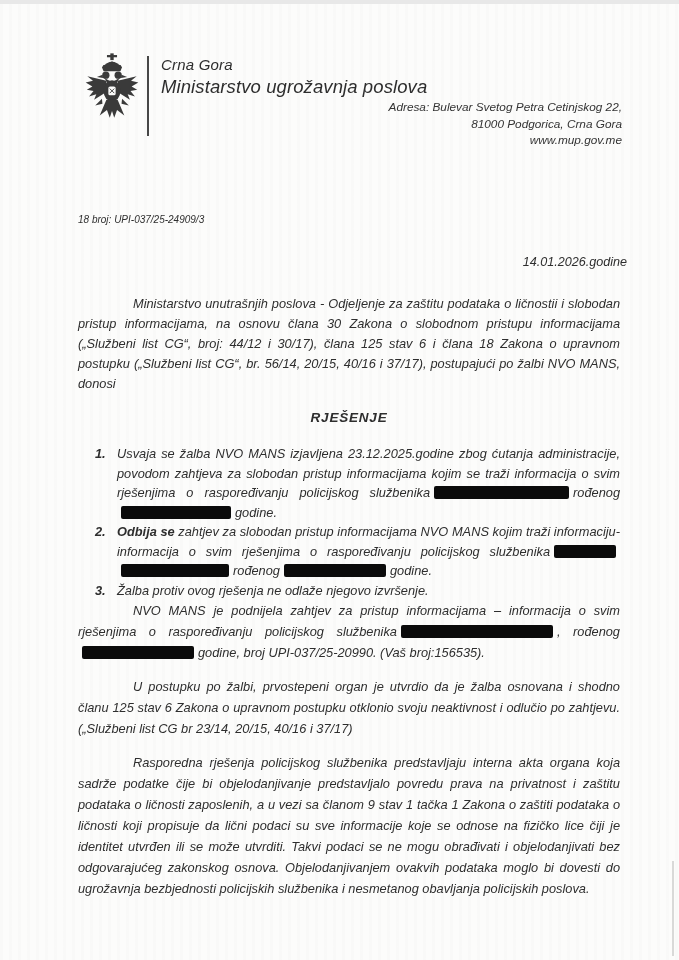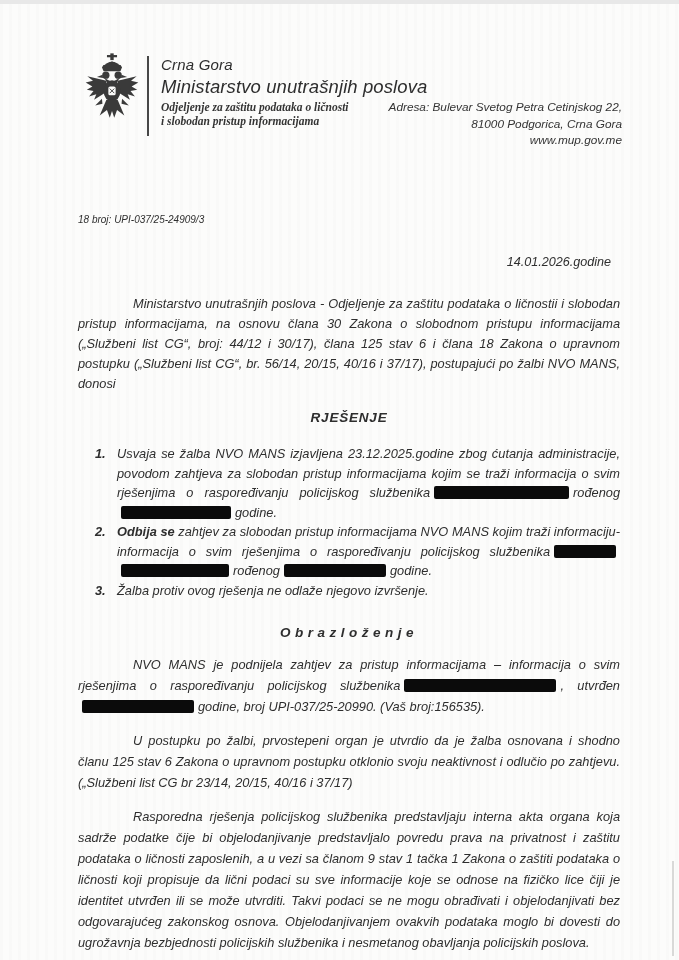--- a/index.html
+++ b/index.html
@@ -30,21 +30,21 @@
   .country{font-size:15px;letter-spacing:.2px;}
   .ministry{font-size:18.5px;margin-top:3px;letter-spacing:.1px;}
   .dept{font-family:"Liberation Serif", serif;font-weight:bold;font-size:11.5px;
     line-height:13.5px;margin-top:3px;color:#343434;}
 
   .address{position:absolute;top:95px;right:57px;text-align:right;
     font-size:11.8px;line-height:16.5px;color:#333;}
 
   
   .refline{position:absolute;top:210px;left:78px;font-size:10px;}
-  .dateline{position:absolute;top:251px;right:68px;font-size:12.6px;}
+  .dateline{position:absolute;top:251px;right:52px;font-size:12.6px;}
 
   
   .content{position:absolute;top:290px;left:78px;width:542px;font-size:12.8px;}
   .para{margin:0;text-align:justify;text-indent:55px;line-height:20px;}
   .para + .para{margin-top:13px;}
   .doc-title{margin-top:16px;text-align:center;font-weight:bold;font-size:13.5px;
     letter-spacing:.8px;}
   .expl-title{margin-top:25px;margin-bottom:14px;text-align:center;font-weight:bold;
     font-size:13.5px;letter-spacing:4.5px;}
 
@@ -95,25 +95,21 @@
         <path d="M32 82 L20 94 L33 91 Z"></path>
         <path d="M68 82 L80 94 L67 91 Z"></path>
       </g>
 
       <rect x="43.5" y="60" width="13" height="16" rx="3" fill="#fcfcfb"></rect>
       <path d="M46 64 L54 72 M54 64 L46 72" stroke="#3a3a3a" stroke-width="1.6"></path>
     </svg>
     <div class="vline"></div>
     <div class="head-text">
       <div class="country">Crna Gora</div>
-      <div class="ministry">Ministarstvo unutrašnjih poslova</div>
-      <div class="dept">
-        <div>Odjeljenje za zaštitu podataka o ličnosti</div>
-        <div>i slobodan pristup informacijama</div>
-      </div>
+      <div class="ministry">Ministarstvo ugrožavnja poslova</div>
     </div>
   </div>
 
   <div class="address">
     <div>Adresa: Bulevar Svetog Petra Cetinjskog 22,</div>
     <div>81000 Podgorica, Crna Gora</div>
     <div>www.mup.gov.me</div>
   </div>
 
   <div class="refline">18 broj: UPI-037/25-24909/3</div>
@@ -137,24 +133,23 @@
         <div class="itext"><span class="bold">Odbija se</span> <span>zahtjev za slobodan pristup informacijama NVO MANS kojim traži informaciju-informacija o svim rješenjima o raspoređivanju policijskog službenika</span><span class="redact" style="width:62px"></span><span class="redact" style="width:108px"></span><span>rođenog</span><span class="redact" style="width:102px"></span><span>godine.</span></div>
       </div>
 
       <div class="decision-item">
         <span class="num">3.</span>
         <div class="itext">Žalba protiv ovog rješenja ne odlaže njegovo izvršenje.</div>
       </div>
 
     </div>
 
-    <div class="expl-title">Obrazloženje</div>
 
     <div class="bottom">
-      <p class="para"><span>NVO MANS je podnijela zahtjev za pristup informacijama – informacija o svim rješenjima o raspoređivanju policijskog službenika</span><span class="redact" style="width:152px"></span><span>, utvrđen</span><span class="redact" style="width:112px"></span><span>godine, broj UPI-037/25-20990. (Vaš broj:156535).</span></p>
+      <p class="para"><span>NVO MANS je podnijela zahtjev za pristup informacijama – informacija o svim rješenjima o raspoređivanju policijskog službenika</span><span class="redact" style="width:152px"></span><span>, rođenog</span><span class="redact" style="width:112px"></span><span>godine, broj UPI-037/25-20990. (Vaš broj:156535).</span></p>
 
 
       <p class="para">U postupku po žalbi, prvostepeni organ je utvrdio da je žalba osnovana i shodno članu 125 stav 6 Zakona o upravnom postupku otklonio svoju neaktivnost i odlučio po zahtjevu. („Službeni list CG br 23/14, 20/15, 40/16 i 37/17)</p>
 
       <p class="para">Rasporedna rješenja policijskog službenika predstavljaju interna akta organa koja sadrže podatke čije bi objelodanjivanje predstavljalo povredu prava na privatnost i zaštitu podataka o ličnosti zaposlenih, a u vezi sa članom 9 stav 1 tačka 1 Zakona o zaštiti podataka o ličnosti koji propisuje da lični podaci su sve informacije koje se odnose na fizičko lice čiji je identitet utvrđen ili se može utvrditi. Takvi podaci se ne mogu obrađivati i objelodanjivati bez odgovarajućeg zakonskog osnova. Objelodanjivanjem ovakvih podataka moglo bi dovesti do ugrožavnja bezbjednosti policijskih službenika i nesmetanog obavljanja policijskih poslova.</p>
     </div>
 
   </div>
 
   <div class="scan-mark"></div>

